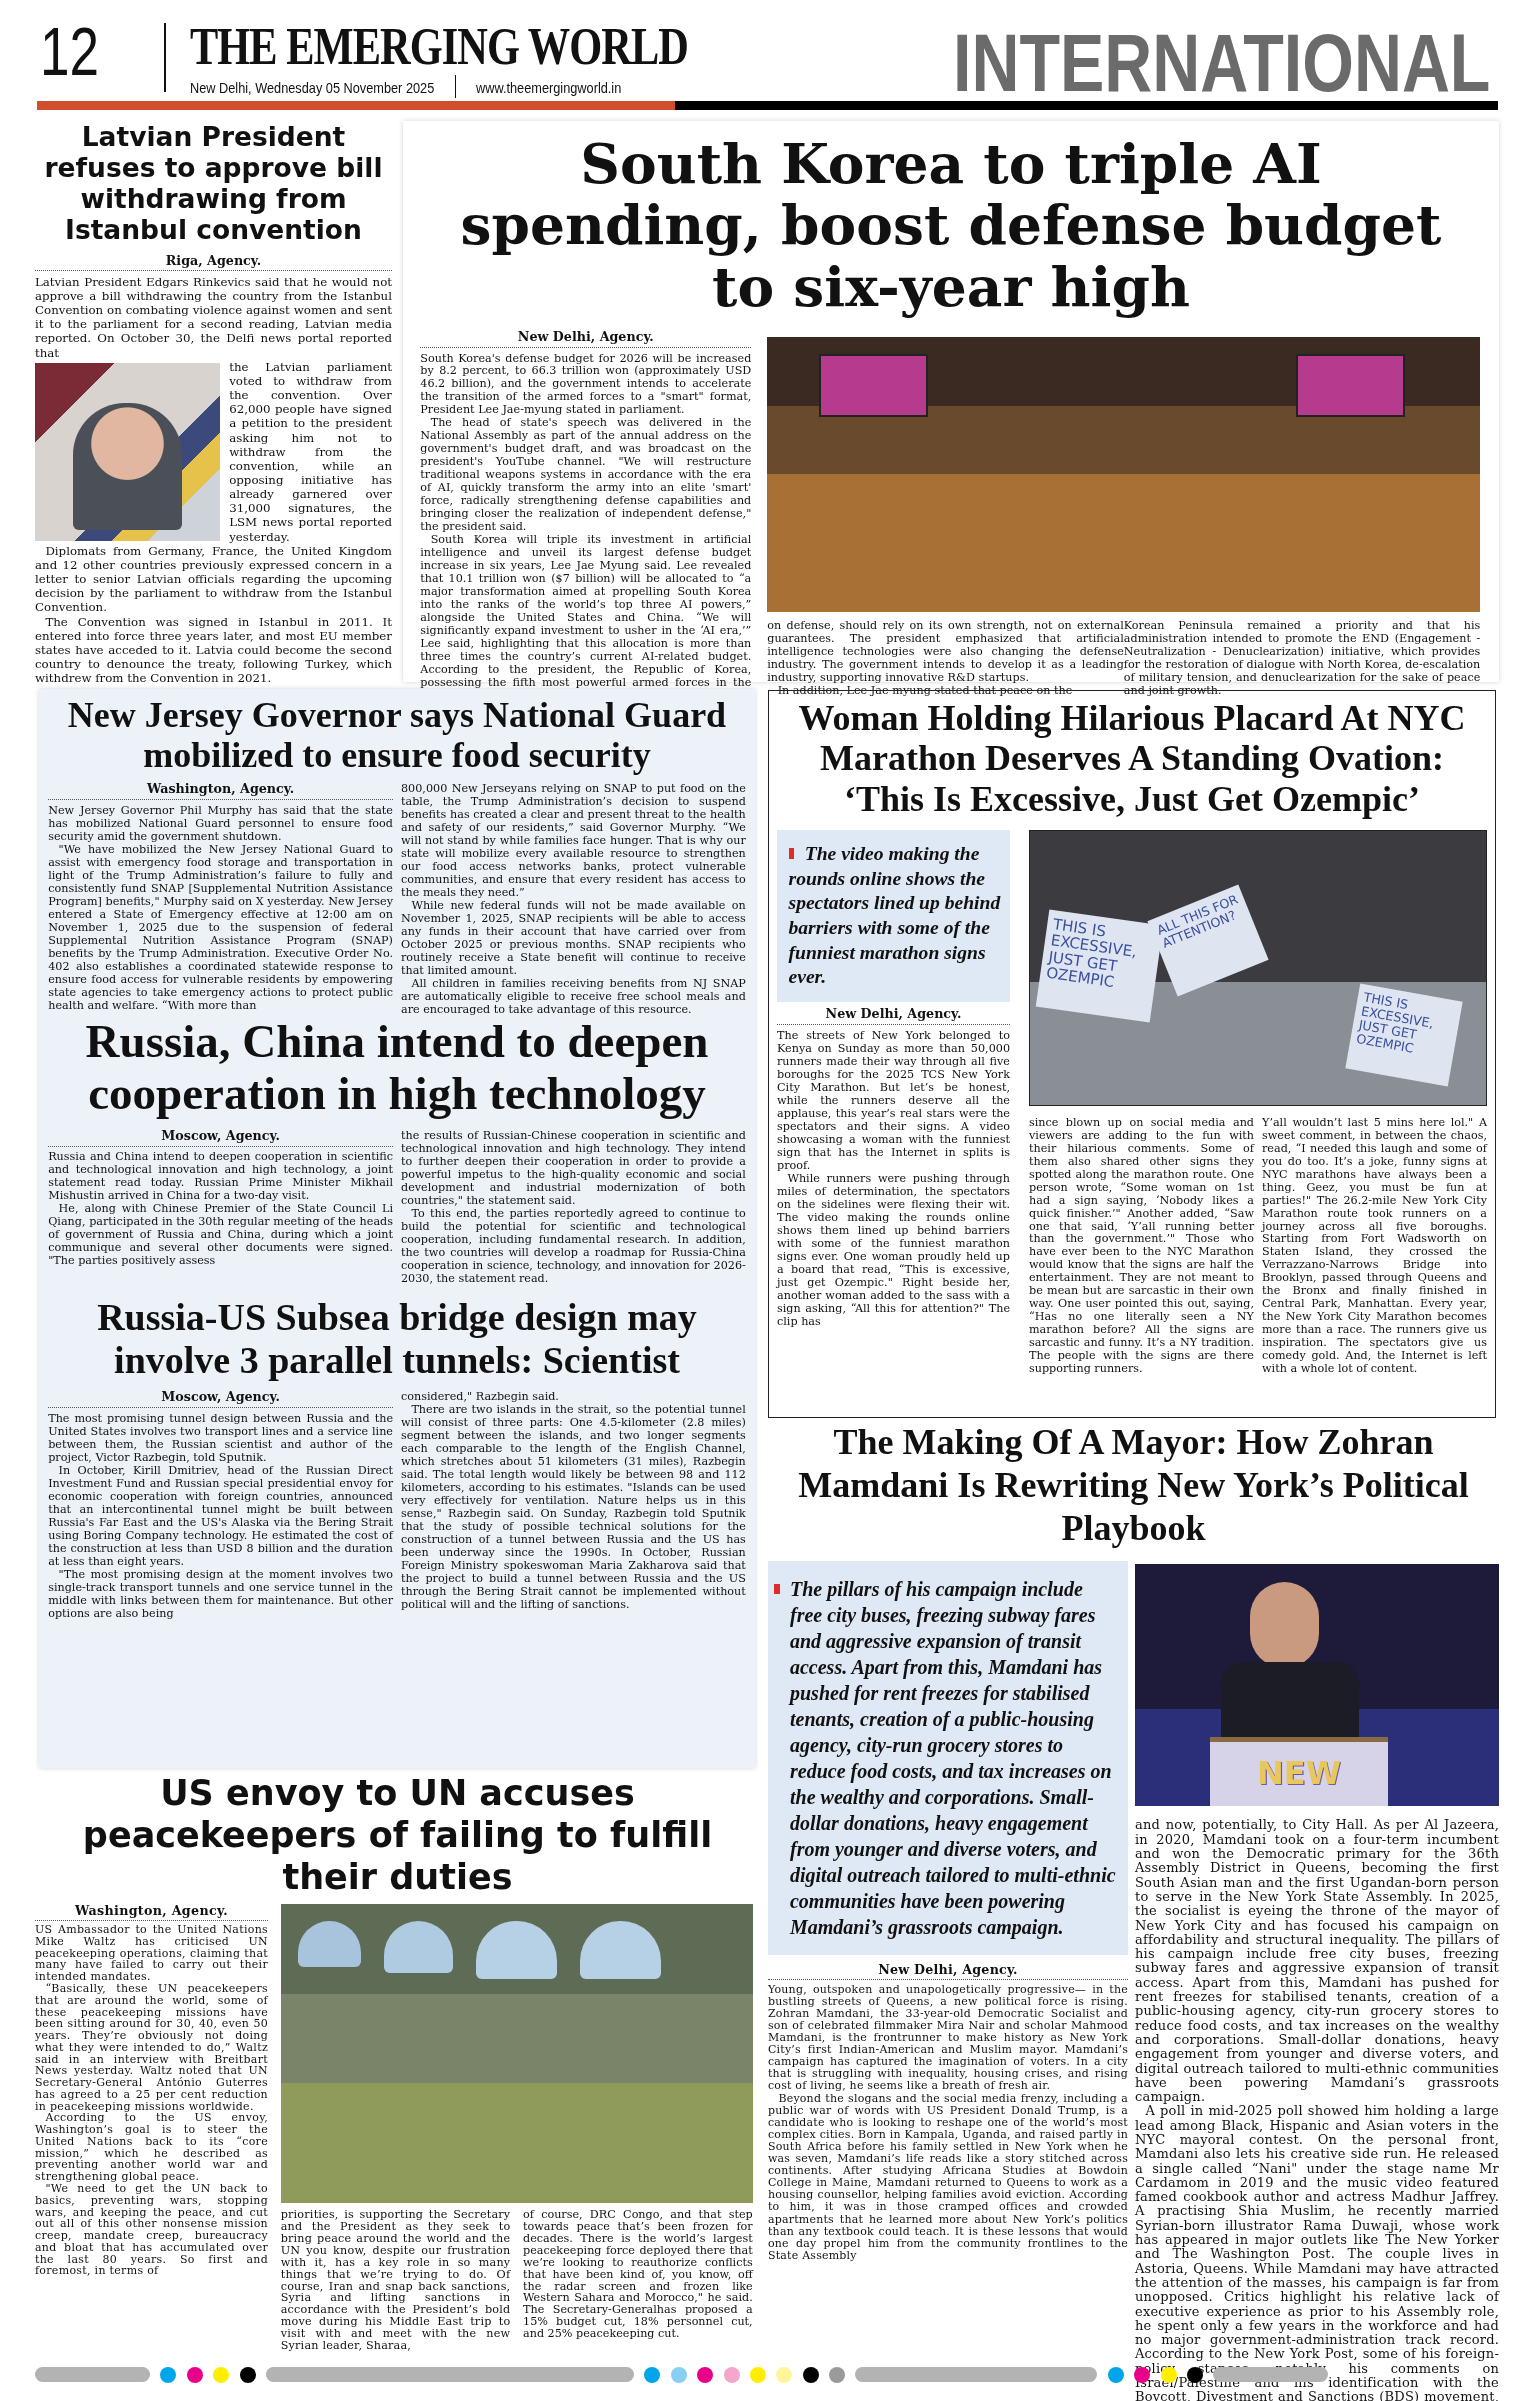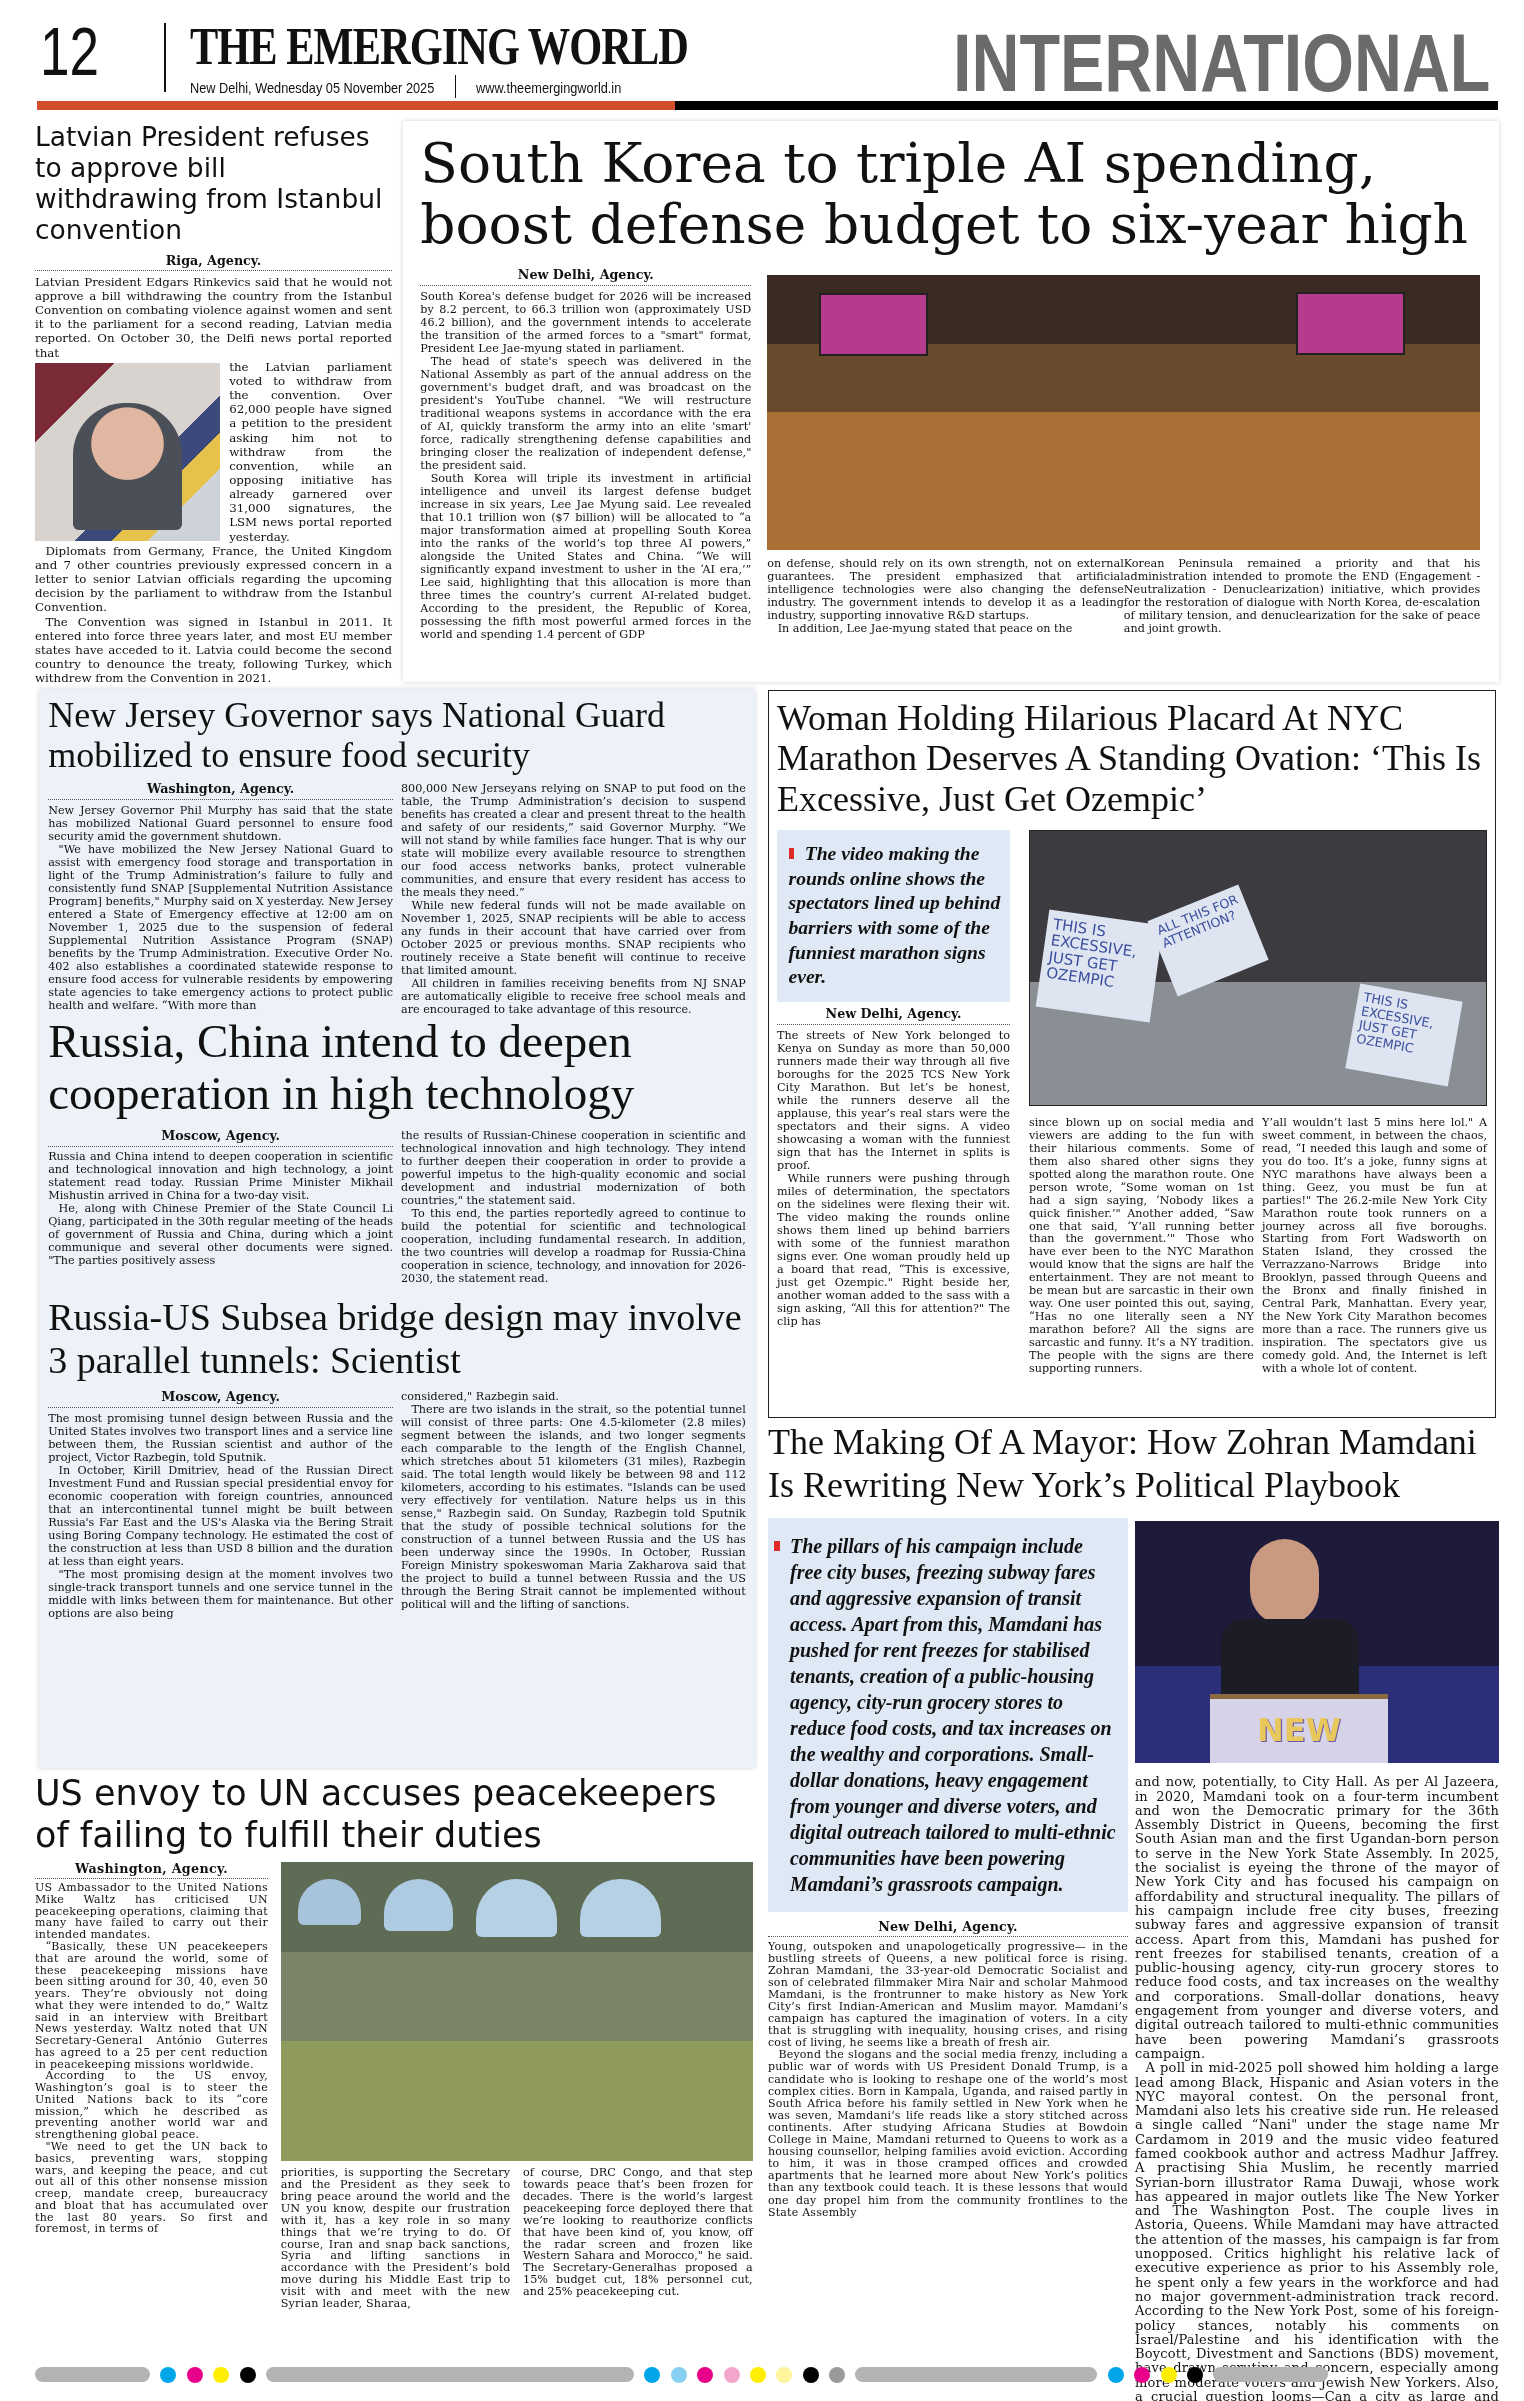--- a/index.html
+++ b/index.html
@@ -8,21 +8,21 @@
 .hdr-num{left:40px;top:17.3px;font-family:"Liberation Sans",sans-serif;font-size:68px;line-height:1;transform:scaleX(.78);transform-origin:left top}
 .hdr-vline{left:164px;top:23px;width:1.7px;height:69px;background:#111}
 .hdr-title{left:190px;top:16px;font-family:"Liberation Serif",serif;font-size:53px;font-weight:bold;letter-spacing:-1.2px;transform:scaleX(.8);transform-origin:left top;white-space:nowrap}
 .hdr-date{left:190px;top:79px;font-family:"Liberation Sans",sans-serif;font-size:15px;transform:scaleX(.85);transform-origin:left top;white-space:nowrap}
 .hdr-vline2{left:455px;top:75px;width:1.2px;height:23px;background:#111}
 .hdr-url{left:476px;top:79px;font-family:"Liberation Sans",sans-serif;font-size:15px;transform:scaleX(.85);transform-origin:left top;white-space:nowrap}
 .hdr-section{right:35px;top:23px;font-family:"Liberation Sans",sans-serif;font-size:81px;font-weight:bold;color:#6b6b6b;transform:scaleX(.82);transform-origin:right top;white-space:nowrap;line-height:1}
 .bar-orange{left:37px;top:101px;width:639px;height:9.2px;background:#d04e2b}
 .bar-black{left:675px;top:101px;width:823px;height:9.2px;background:#000}
 .panel{border-radius:1.2px;box-shadow:0 0 5.8px rgba(0,0,0,.18)}
-.headline{font-weight:normal;line-height:1.08}
+.headline{font-weight:bold;text-align:center;line-height:1.08}
 .h-sans{font-family:"DejaVu Sans",sans-serif}
 .h-cond{font-family:"Liberation Serif",serif;transform-origin:center top}
 .dateline{font-weight:bold;text-align:center;font-size:12.7px;padding-bottom:2.3px;border-bottom:0.9px dotted #555;margin-bottom:3.5px}
 .body{font-size:11.2px;line-height:1.16;text-align:justify;hyphens:auto}
 .body p{text-indent:10.4px}
 .body p.first{text-indent:0}
 .img{background:#777;overflow:hidden}
 .pull{background:#dfe8f5;padding:16px 12.7px}
 .pull .mark{display:inline-block;width:5.8px;height:10.4px;background:#e02b2b;margin-right:10.4px;vertical-align:1.2px}
 .pull-txt{font-family:"Liberation Serif",serif;font-style:italic;font-weight:bold;font-size:21px;line-height:1.26}
@@ -44,21 +44,21 @@
 
 <section class="abs" style="left:35px;top:121px;width:357px;height:570px">
   <h2 class="headline h-sans" style="font-size:26.5px;line-height:1.17;margin-bottom:8px">Latvian President refuses to approve bill withdrawing from Istanbul convention</h2>
   <div class="dateline">Riga, Agency.</div>
   <div class="body" style="font-size:11.8px;line-height:1.2">
     <p class="first">Latvian President Edgars Rinkevics said that he would not approve a bill withdrawing the country from the Istanbul Convention on combating violence against women and sent it to the parliament for a second reading, Latvian media reported. On October 30, the Delfi news portal reported that</p>
     <div class="img" style="float:left;width:185px;height:178px;margin:3.5px 9.2px 2.3px 0;background:linear-gradient(135deg,#7a2b36 0 22%,#d8d3cf 22% 60%,#3b4a7a 60% 70%,#e7c24b 70% 80%,#ced3d9 80%)">
       <div style="width:109px;height:127px;margin:40px auto 0;border-radius:52px 52px 5.8px 5.8px;background:radial-gradient(circle at 50% 32%,#e1b7a1 0 35%,#4b4f57 36%)"></div>
     </div>
     <p class="first">the Latvian parliament voted to withdraw from the convention. Over 62,000 people have signed a petition to the president asking him not to withdraw from the convention, while an opposing initiative has already garnered over 31,000 signatures, the LSM news portal reported yesterday.</p>
-    <p>Diplomats from Germany, France, the United Kingdom and 7 other countries previously expressed concern in a letter to senior Latvian officials regarding the upcoming decision by the parliament to withdraw from the Istanbul Convention.</p>
+    <p>Diplomats from Germany, France, the United Kingdom and 12 other countries previously expressed concern in a letter to senior Latvian officials regarding the upcoming decision by the parliament to withdraw from the Istanbul Convention.</p>
     <p>The Convention was signed in Istanbul in 2011. It entered into force three years later, and most EU member states have acceded to it. Latvia could become the second country to denounce the treaty, following Turkey, which withdrew from the Convention in 2021.</p>
   </div>
 </section>
 
 <section class="abs panel" style="left:403px;top:121px;width:1096px;height:561px;background:#fff;padding:11.5px 17.3px">
   <h2 class="headline" style="font-family:'DejaVu Serif',serif;font-size:55px;line-height:1.12;margin-bottom:12.7px">South Korea to triple AI spending, boost defense budget to six-year high</h2>
   <div style="display:flex;gap:16px">
     <div style="width:331px" class="body">
       <div class="dateline">New Delhi, Agency.</div>
       <p class="first">South Korea's defense budget for 2026 will be increased by 8.2 percent, to 66.3 trillion won (approximately USD 46.2 billion), and the government intends to accelerate the transition of the armed forces to a "smart" format, President Lee Jae-myung stated in parliament.</p>

